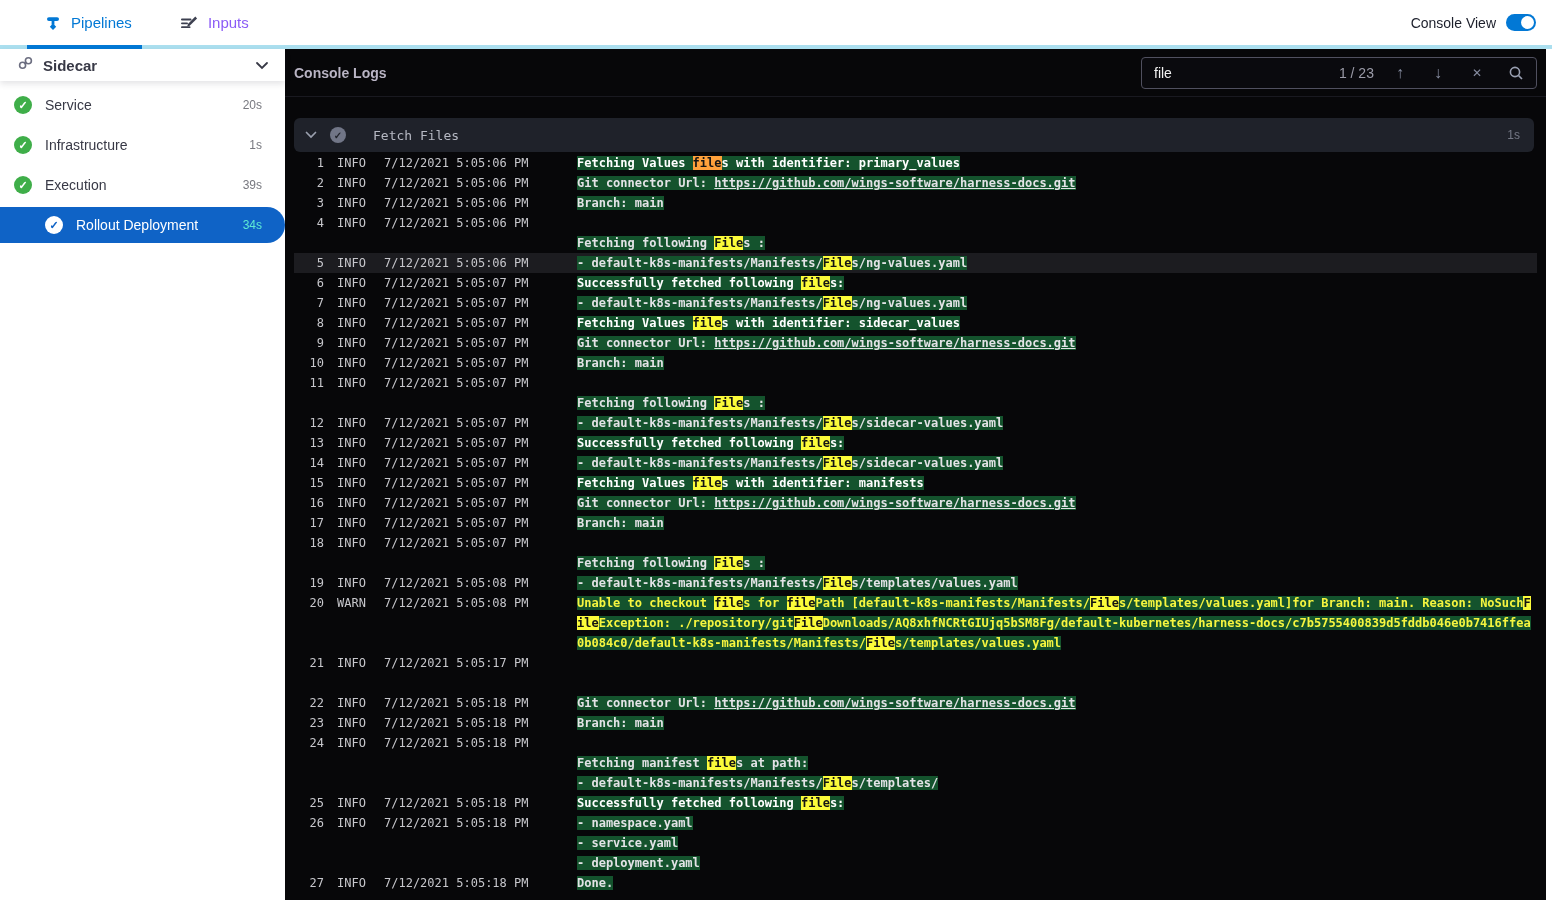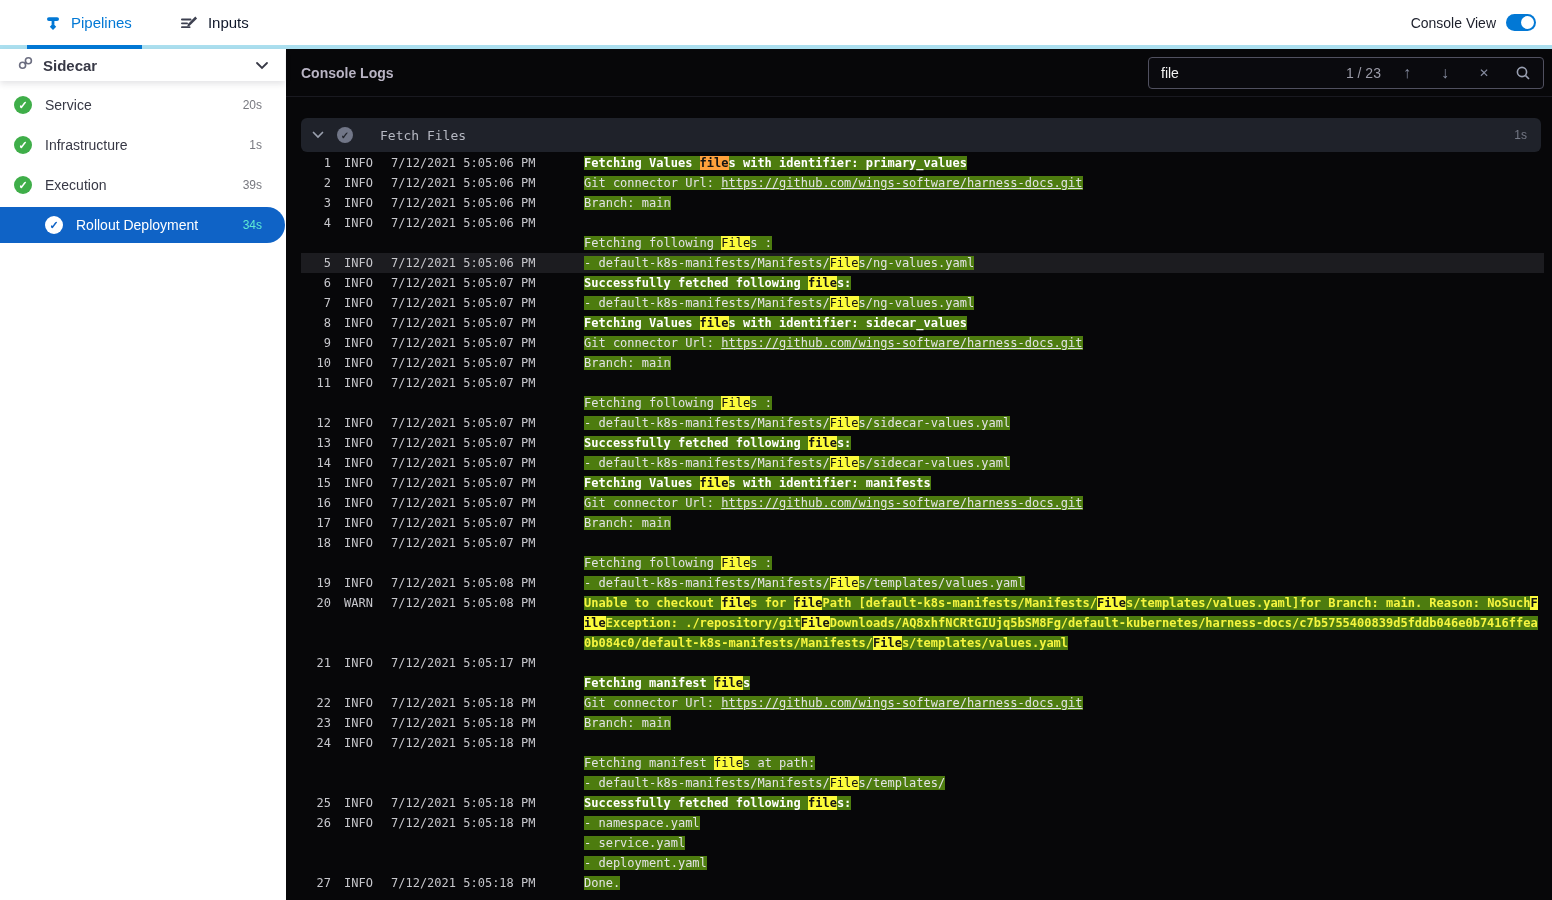--- a/index.html
+++ b/index.html
@@ -3,21 +3,21 @@
 <meta charset="utf-8">
 <style>
   * { box-sizing: border-box; margin: 0; padding: 0; }
   html,body { width:1552px; height:900px; overflow:hidden; background:#fff;
               font-family:"Liberation Sans", sans-serif; }
 
   
   .topbar { position:absolute; left:0; top:0; width:1552px; height:45px; background:#fff;
             display:flex; align-items:center; }
   .tabs { display:flex; align-items:center; gap:48px; padding-left:45px; }
-  .tab { display:flex; align-items:center; gap:10px; font-size:15px; color:#0f172a; cursor:pointer; }
+  .tab { display:flex; align-items:center; gap:10px; font-size:15px; color:#8b5cf6; cursor:pointer; }
   .tab.active { color:#0278d5; font-weight:500; }
   .tab svg { display:block; }
   .topbar-right { margin-left:auto; display:flex; align-items:center; gap:10px; padding-right:16px; }
   .cv-label { font-size:14px; color:#1c1f2b; }
   .toggle { width:30px; height:17px; border-radius:9px; background:#0278d5; position:relative; cursor:pointer; }
   .toggle .knob { position:absolute; right:2px; top:2px; width:13px; height:13px; border-radius:50%; background:#fff; }
   .underline-strip { position:absolute; left:0; top:45px; width:1552px; height:4px; background:#abdfef; }
   .underline-active { position:absolute; left:27px; top:0; width:115px; height:4px; background:#0278d5; }
 
   
@@ -31,21 +31,21 @@
   .sb-item .ckc { width:18px; height:18px; border-radius:50%; background:#3fae49; color:#fff;
                   font-size:11px; font-weight:bold; display:flex; align-items:center; justify-content:center; flex:none; }
   .sb-item .lbl { font-size:14px; color:#383946; margin-left:13px; }
   .sb-item .dur { margin-left:auto; font-size:12px; color:#77787f; }
   .sb-item.selected { background:#0f63c6; border-radius:0 18px 18px 0; height:36px; margin:2px 0; padding-left:45px; }
   .sb-item.selected .ckc { background:#fff; color:#0f63c6; }
   .sb-item.selected .lbl { color:#fff; font-weight:500; }
   .sb-item.selected .dur { color:#5eead4; }
 
   
-  .console { position:absolute; left:286px; top:49px; width:1267px; height:851px; background:#070709; }
+  .console { position:absolute; left:279px; top:49px; width:1267px; height:851px; background:#070709; }
   .con-header { height:48px; display:flex; align-items:center; justify-content:space-between;
                 padding:0 9px 0 15px; border-bottom:1px solid #191920; }
   .con-title { font-size:14px; font-weight:bold; color:#b9b4c4; }
   .searchbox { width:396px; height:32px; border:1px solid #50505f; border-radius:4px; background:#0a0a0e;
                display:flex; align-items:center; padding:0 12px; }
   .searchbox input { flex:1; min-width:0; background:transparent; border:none; outline:none; color:#f2f2f2;
                      font-size:14px; font-family:"Liberation Sans", sans-serif; }
   .searchbox .counter { font-size:14px; color:#9b9ba8; white-space:nowrap; }
   .searchbox .sicon { color:#868ca0; font-size:16px; line-height:1; cursor:pointer; display:flex; align-items:center; }
   .searchbox .sicon.up { margin-left:22px; }
@@ -62,22 +62,22 @@
   .section-head .st { font-family:"DejaVu Sans Mono", monospace; font-size:13px; color:#b6b9c3; margin-left:27px; }
   .section-head .sd { margin-left:auto; font-size:12px; color:#757986; }
 
   .logrows { position:absolute; left:15px; top:104px; width:1243px;
              font-family:"DejaVu Sans Mono", monospace; font-size:12px; line-height:20px; }
   .lrow { display:flex; height:20px; white-space:pre; }
   .lrow.sel { background:#1c1c20; }
   .c-num  { width:30px; flex:none; text-align:right; color:#c7c7cc; }
   .c-lvl  { width:60px; flex:none; padding-left:13px; color:#c7c7cc; }
   .c-time { width:193px; flex:none; color:#c7c7cc; }
-  .c-msg  { flex:1; color:#e3e3e6; }
-  .c-msg .in { background:#4d7c0f; }
+  .c-msg  { flex:1; color:#e3e3e6;font-weight:bold; }
+  .c-msg .in { background:#14532d; }
   .lrow.r-bold .c-msg { font-weight:bold; color:#ffffff; }
   .lrow.r-warn .c-msg { font-weight:bold; color:#f5f53f; }
   .seg-hl  { background:#fbfb3a; color:#141414; }
   .seg-cur { background:#ffa13b; color:#141414; }
   .seg-link { text-decoration:underline; cursor:pointer; }
 </style>
 </head>
 <body>
 
 <div class="topbar">
@@ -204,21 +204,21 @@
       <div class="lrow r-bold"><span class="c-num">15</span><span class="c-lvl">INFO</span><span class="c-time">7/12/2021 5:05:07 PM</span><span class="c-msg"><span class="in"><span>Fetching Values </span><span class="seg-hl">file</span><span>s with identifier: manifests</span></span></span></div>
       <div class="lrow"><span class="c-num">16</span><span class="c-lvl">INFO</span><span class="c-time">7/12/2021 5:05:07 PM</span><span class="c-msg"><span class="in"><span>Git connector Url: </span><span class="seg-link">https://github.com/wings-software/harness-docs.git</span></span></span></div>
       <div class="lrow"><span class="c-num">17</span><span class="c-lvl">INFO</span><span class="c-time">7/12/2021 5:05:07 PM</span><span class="c-msg"><span class="in"><span>Branch: main</span></span></span></div>
       <div class="lrow"><span class="c-num">18</span><span class="c-lvl">INFO</span><span class="c-time">7/12/2021 5:05:07 PM</span><span class="c-msg"></span></div>
       <div class="lrow"><span class="c-num"></span><span class="c-lvl"></span><span class="c-time"></span><span class="c-msg"><span class="in"><span>Fetching following </span><span class="seg-hl">File</span><span>s :</span></span></span></div>
       <div class="lrow"><span class="c-num">19</span><span class="c-lvl">INFO</span><span class="c-time">7/12/2021 5:05:08 PM</span><span class="c-msg"><span class="in"><span>- default-k8s-manifests/Manifests/</span><span class="seg-hl">File</span><span>s/templates/values.yaml</span></span></span></div>
       <div class="lrow r-warn"><span class="c-num">20</span><span class="c-lvl">WARN</span><span class="c-time">7/12/2021 5:05:08 PM</span><span class="c-msg"><span class="in"><span>Unable to checkout </span><span class="seg-hl">file</span><span>s for </span><span class="seg-hl">file</span><span>Path [default-k8s-manifests/Manifests/</span><span class="seg-hl">File</span><span>s/templates/values.yaml]for Branch: main. Reason: NoSuch</span><span class="seg-hl">F</span></span></span></div>
       <div class="lrow r-warn"><span class="c-num"></span><span class="c-lvl"></span><span class="c-time"></span><span class="c-msg"><span class="in"><span class="seg-hl">ile</span><span>Exception: ./repository/git</span><span class="seg-hl">File</span><span>Downloads/AQ8xhfNCRtGIUjq5bSM8Fg/default-kubernetes/harness-docs/c7b5755400839d5fddb046e0b7416ffea</span></span></span></div>
       <div class="lrow r-warn"><span class="c-num"></span><span class="c-lvl"></span><span class="c-time"></span><span class="c-msg"><span class="in"><span>0b084c0/default-k8s-manifests/Manifests/</span><span class="seg-hl">File</span><span>s/templates/values.yaml</span></span></span></div>
       <div class="lrow"><span class="c-num">21</span><span class="c-lvl">INFO</span><span class="c-time">7/12/2021 5:05:17 PM</span><span class="c-msg"></span></div>
-      <div class="lrow r-bold"><span class="c-num"></span><span class="c-lvl"></span><span class="c-time"></span><span class="c-msg"><span class="in"><span>Fetching manifest </span><span class="seg-hl">file</span><span>s</span></span></span></div>
+      <div class="lrow r-bold"><span class="c-num"></span><span class="c-lvl"></span><span class="c-time"></span></div>
       <div class="lrow"><span class="c-num">22</span><span class="c-lvl">INFO</span><span class="c-time">7/12/2021 5:05:18 PM</span><span class="c-msg"><span class="in"><span>Git connector Url: </span><span class="seg-link">https://github.com/wings-software/harness-docs.git</span></span></span></div>
       <div class="lrow"><span class="c-num">23</span><span class="c-lvl">INFO</span><span class="c-time">7/12/2021 5:05:18 PM</span><span class="c-msg"><span class="in"><span>Branch: main</span></span></span></div>
       <div class="lrow"><span class="c-num">24</span><span class="c-lvl">INFO</span><span class="c-time">7/12/2021 5:05:18 PM</span><span class="c-msg"></span></div>
       <div class="lrow"><span class="c-num"></span><span class="c-lvl"></span><span class="c-time"></span><span class="c-msg"><span class="in"><span>Fetching manifest </span><span class="seg-hl">file</span><span>s at path:</span></span></span></div>
       <div class="lrow"><span class="c-num"></span><span class="c-lvl"></span><span class="c-time"></span><span class="c-msg"><span class="in"><span>- default-k8s-manifests/Manifests/</span><span class="seg-hl">File</span><span>s/templates/</span></span></span></div>
       <div class="lrow r-bold"><span class="c-num">25</span><span class="c-lvl">INFO</span><span class="c-time">7/12/2021 5:05:18 PM</span><span class="c-msg"><span class="in"><span>Successfully fetched following </span><span class="seg-hl">file</span><span>s:</span></span></span></div>
       <div class="lrow"><span class="c-num">26</span><span class="c-lvl">INFO</span><span class="c-time">7/12/2021 5:05:18 PM</span><span class="c-msg"><span class="in"><span>- namespace.yaml</span></span></span></div>
       <div class="lrow"><span class="c-num"></span><span class="c-lvl"></span><span class="c-time"></span><span class="c-msg"><span class="in"><span>- service.yaml</span></span></span></div>
       <div class="lrow"><span class="c-num"></span><span class="c-lvl"></span><span class="c-time"></span><span class="c-msg"><span class="in"><span>- deployment.yaml</span></span></span></div>
       <div class="lrow"><span class="c-num">27</span><span class="c-lvl">INFO</span><span class="c-time">7/12/2021 5:05:18 PM</span><span class="c-msg"><span class="in"><span>Done.</span></span></span></div>

